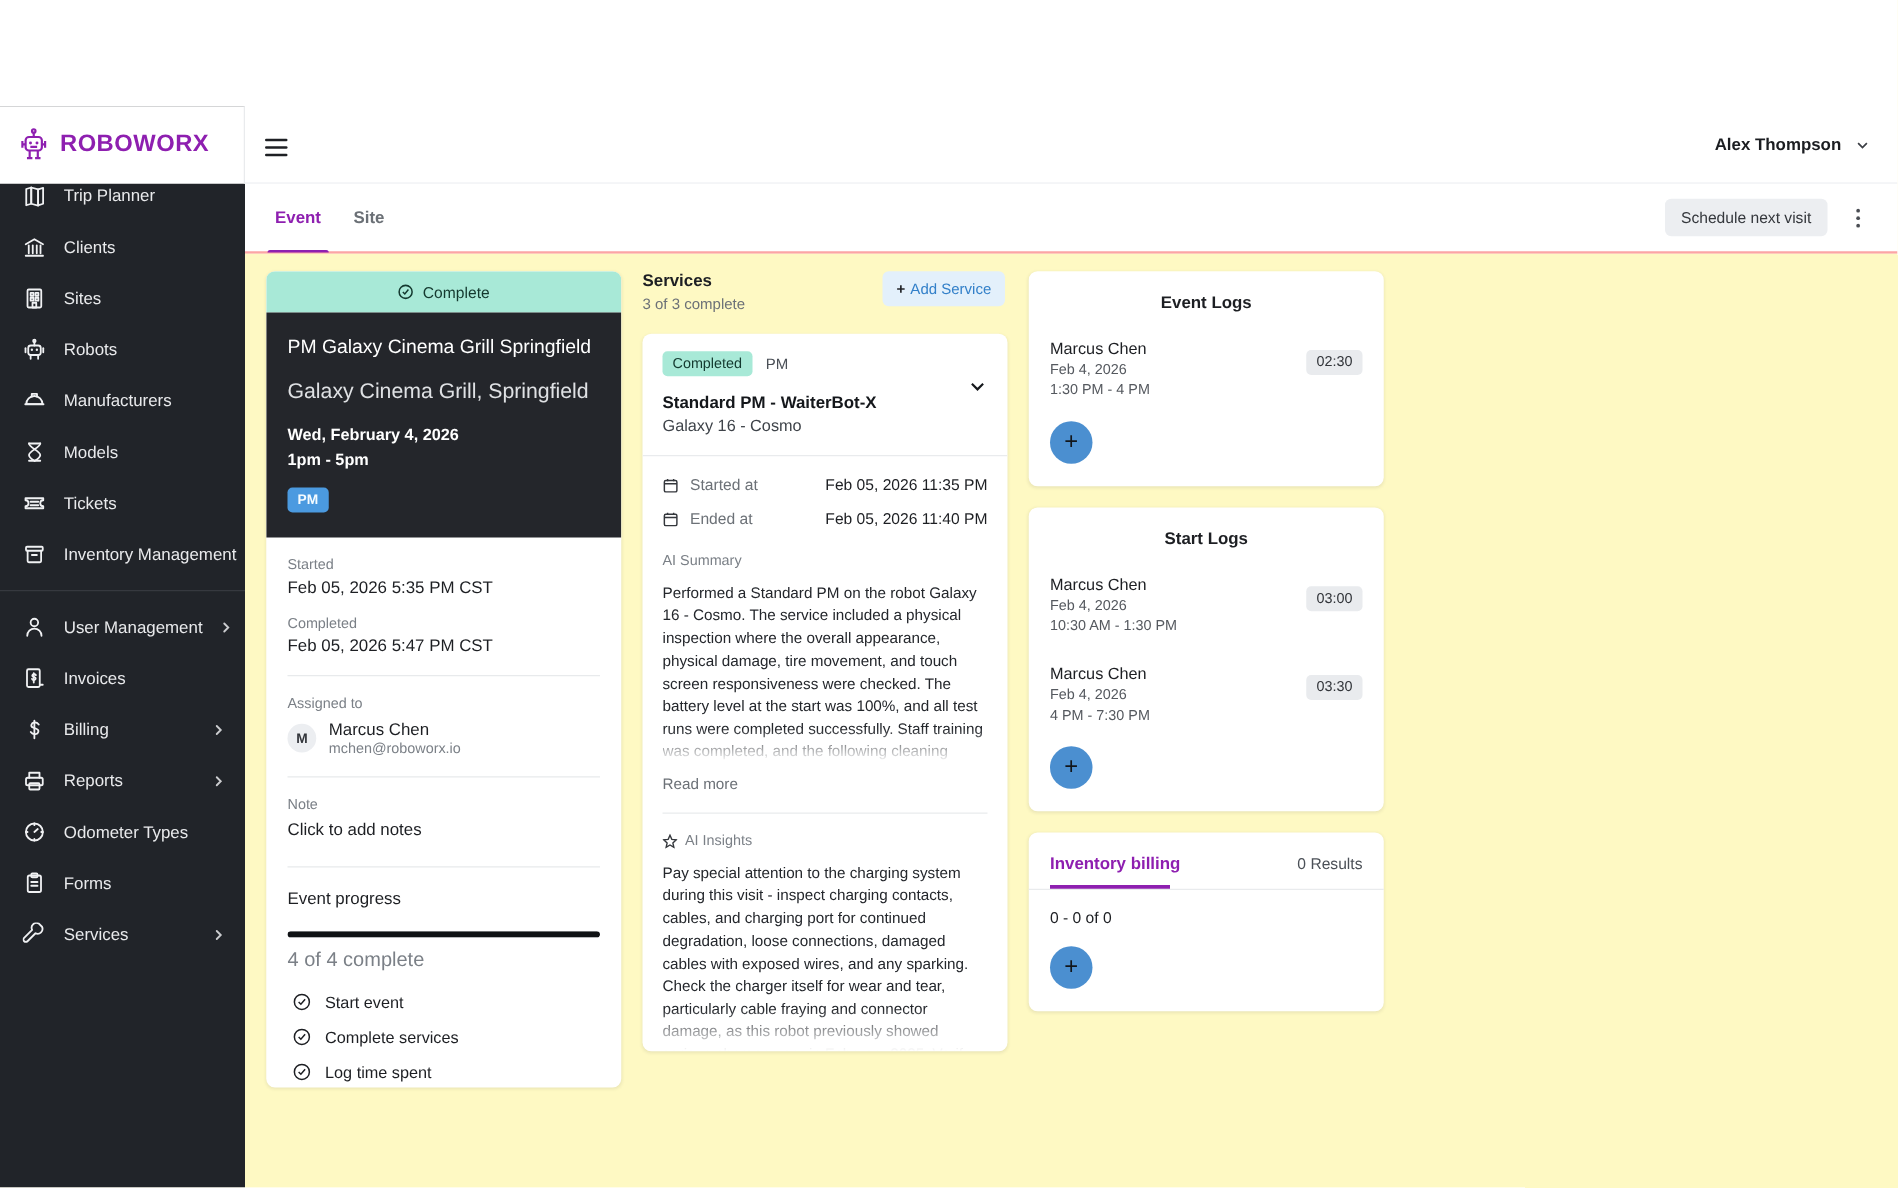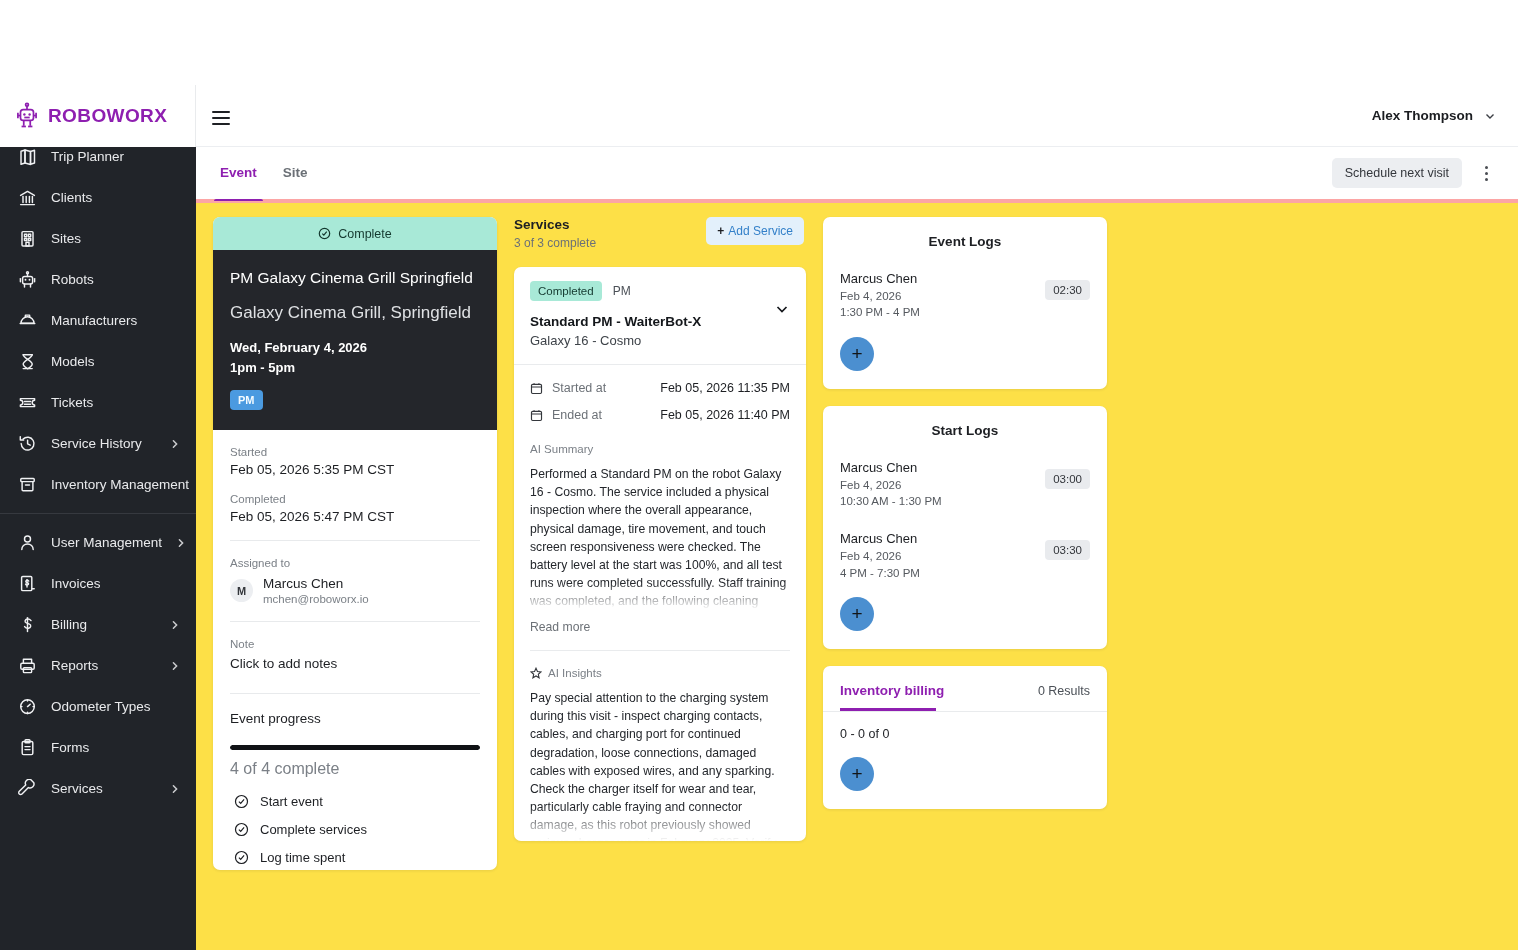--- a/index.html
+++ b/index.html
@@ -42,21 +42,21 @@
   .hamburger span { display: block; height: 2px; background: #1e2024; margin: 4px 0; border-radius: 1px; }
   .topbar-spacer { flex: 1 1 auto; }
   .user-name { font-size: 13.5px; font-weight: bold; color: #1b1d21; }
   .user-chev { margin-left: 11px; width: 12px; height: 12px; cursor:pointer; }
   .user-chev svg { width: 12px; height: 12px; display: block; }
 
   
   .tabbar {
     position: absolute; left: 196px; top: 147px; right: 0; height: 56px;
     background: #ffffff; display: flex; align-items: center; padding: 0 22px 0 18px;
-    border-bottom: 4px solid #fca5a5;
+    border-bottom: 2px solid #fca5a5;
   }
   .tab {
     font-size: 13.5px; font-weight: bold; color: #6b7076;
     padding: 0 6px; height: 56px; line-height: 56px; cursor: pointer;
     margin-right: 14px; position: relative;
   }
   .tab.active { color: #8e1fb0; }
   .tab.active::after {
     content: ""; position: absolute; left: 0; right: 0; bottom: 0;
     height: 2.5px; background: #8e1fb0; border-radius: 2px 2px 0 0;
@@ -67,21 +67,21 @@
     font-size: 12.5px; padding: 8px 13px; cursor: pointer;
     font-family: "Liberation Sans", sans-serif;
   }
   .kebab { width: 20px; height: 22px; margin-left: 14px; cursor: pointer;
     display:flex; flex-direction: column; align-items:center; justify-content:center; gap:3px; }
   .kebab i { width: 3px; height: 3px; border-radius: 50%; background: #4a4d53; display: block; }
 
   
   .content {
     position: absolute; left: 196px; top: 203px; right: 0; bottom: 0;
-    background: #fde047; padding: 14px 17px 0 17px;
+    background: #fef9c3; padding: 14px 17px 0 17px;
     display: flex; gap: 17px; align-items: flex-start; overflow: hidden;
   }
 
   
   .event-card {
     width: 284px; flex: none; background: #ffffff;
     border-radius: 7px; overflow: hidden; box-shadow: 0 1px 3px rgba(20,25,40,.09);
     max-height: 736px;
   }
   .event-status {
@@ -298,35 +298,20 @@
         </div>
         <div class="nav-item">
           <span class="nav-ico">
             <svg viewBox="0 0 19 19" fill="none" stroke="#f0f1f3" stroke-width="1.45" stroke-linecap="round" stroke-linejoin="round">
               <path d="M2.4 7.2V5.6h14.2v1.6a2.4 2.4 0 0 0 0 4.8v1.6H2.4v-1.6a2.4 2.4 0 0 0 0-4.8Z"></path>
               <line x1="6.4" y1="8.4" x2="12.6" y2="8.4"></line>
               <line x1="6.4" y1="11.2" x2="12.6" y2="11.2"></line>
             </svg>
           </span>
           <span class="nav-label">Tickets</span>
-        </div>
-        <div class="nav-item">
-          <span class="nav-ico">
-            <svg viewBox="0 0 19 19" fill="none" stroke="#f0f1f3" stroke-width="1.45" stroke-linecap="round" stroke-linejoin="round">
-              <path d="M3.2 9.6a6.4 6.4 0 1 0 1.9-4.5"></path>
-              <polyline points="2.3,2.6 2.3,6 5.7,6"></polyline>
-              <polyline points="9.6,6.3 9.6,9.8 12.2,11.2"></polyline>
-            </svg>
-          </span>
-          <span class="nav-label">Service History</span>
-          <span class="nav-chev">
-            <svg viewBox="0 0 10 10" fill="none" stroke="#e9eaec" stroke-width="1.5" stroke-linecap="round">
-              <polyline points="3.4,1.8 6.6,5 3.4,8.2"></polyline>
-            </svg>
-          </span>
         </div>
         <div class="nav-item">
           <span class="nav-ico">
             <svg viewBox="0 0 19 19" fill="none" stroke="#f0f1f3" stroke-width="1.45" stroke-linecap="round" stroke-linejoin="round">
               <rect x="2.8" y="3.4" width="13.4" height="3.2" rx=".8"></rect>
               <path d="M4.1 6.6v8.2a1 1 0 0 0 1 1h8.8a1 1 0 0 0 1-1V6.6"></path>
               <line x1="7.5" y1="10" x2="11.5" y2="10"></line>
             </svg>
           </span>
           <span class="nav-label">Inventory Management</span>

